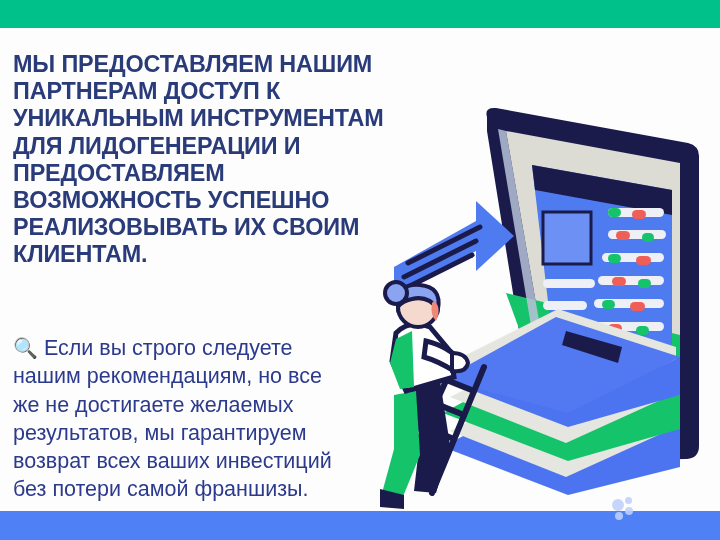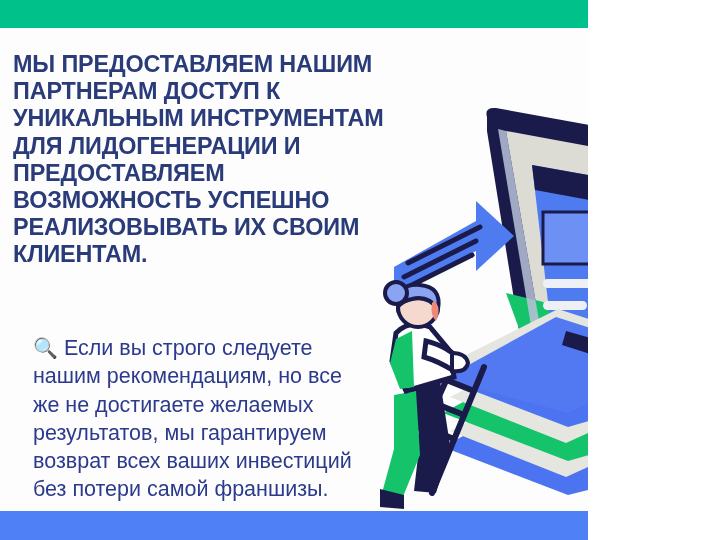--- a/index.html
+++ b/index.html
@@ -2,21 +2,21 @@
 <html><head>
 <meta charset="utf-8">
 <style>
   html, body {
     margin: 0;
     padding: 0;
     background: #ffffff;
   }
   #slide {
     position: relative;
-    width: 588px;
+    width: 720px;
     height: 540px;
     overflow: hidden;
     background: #fdfdfd;
     font-family: "Liberation Sans", sans-serif;
   }
 
   
   .band-top {
     position: absolute;
     left: 0; top: 0;
@@ -48,21 +48,20 @@
   
   .body-block {
     position: absolute;
     left: 13px;
     top: 306px;
     width: 392px;
     color: #2b3a8c;
     font-size: 21.5px;
     line-height: 28.2px;
     white-space: pre-line;
-    margin-left: 20px;
   }
   .body-block .mag {
     font-size: 20px;
     line-height: 1;
   }
 
   
   .art {
     position: absolute;
     left: 380px;

